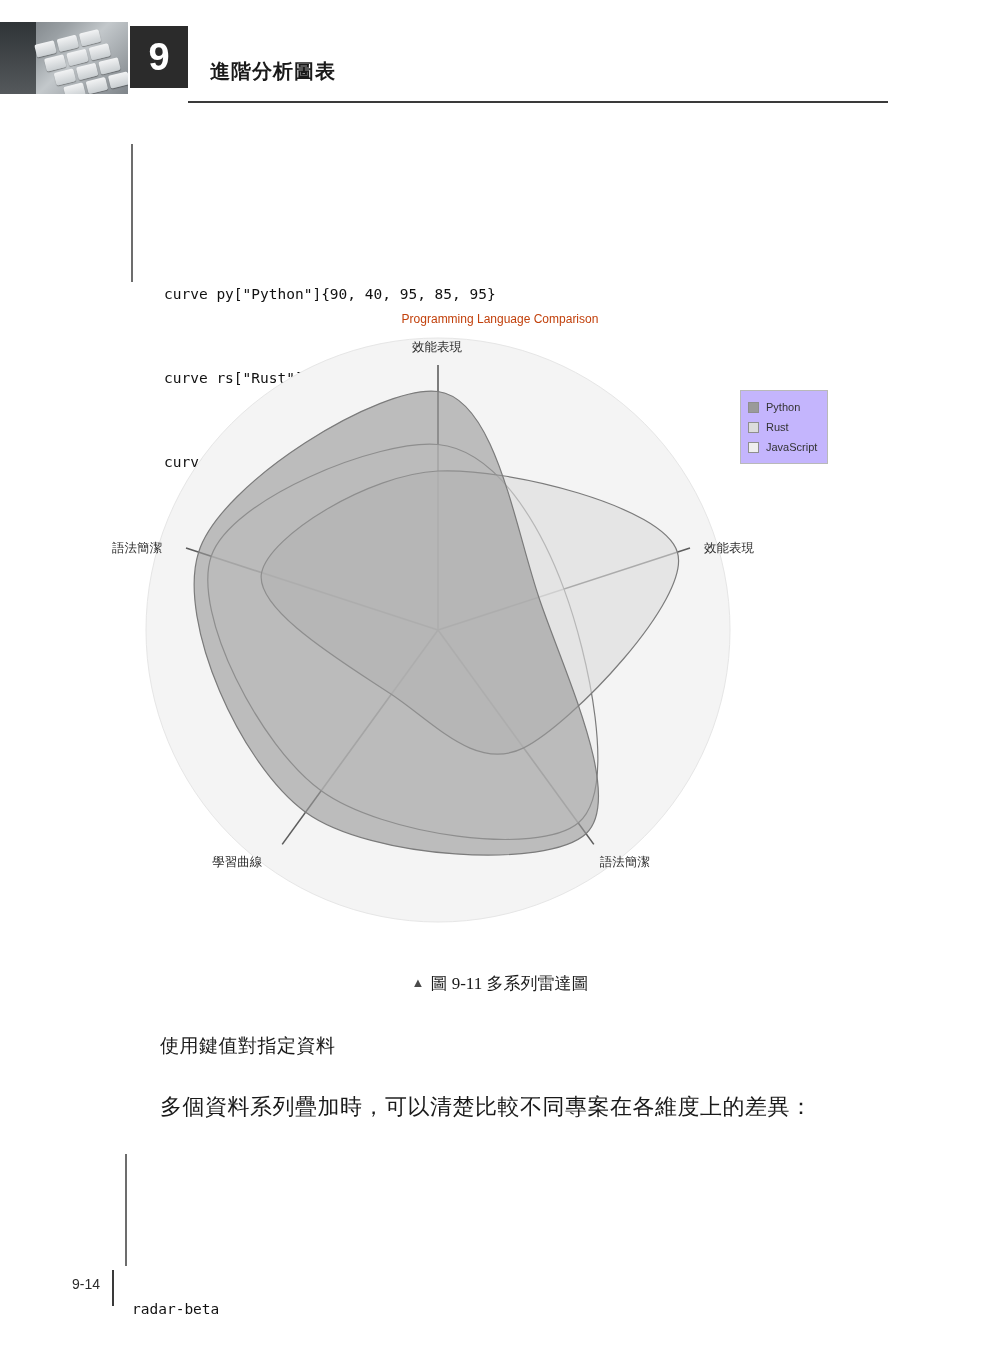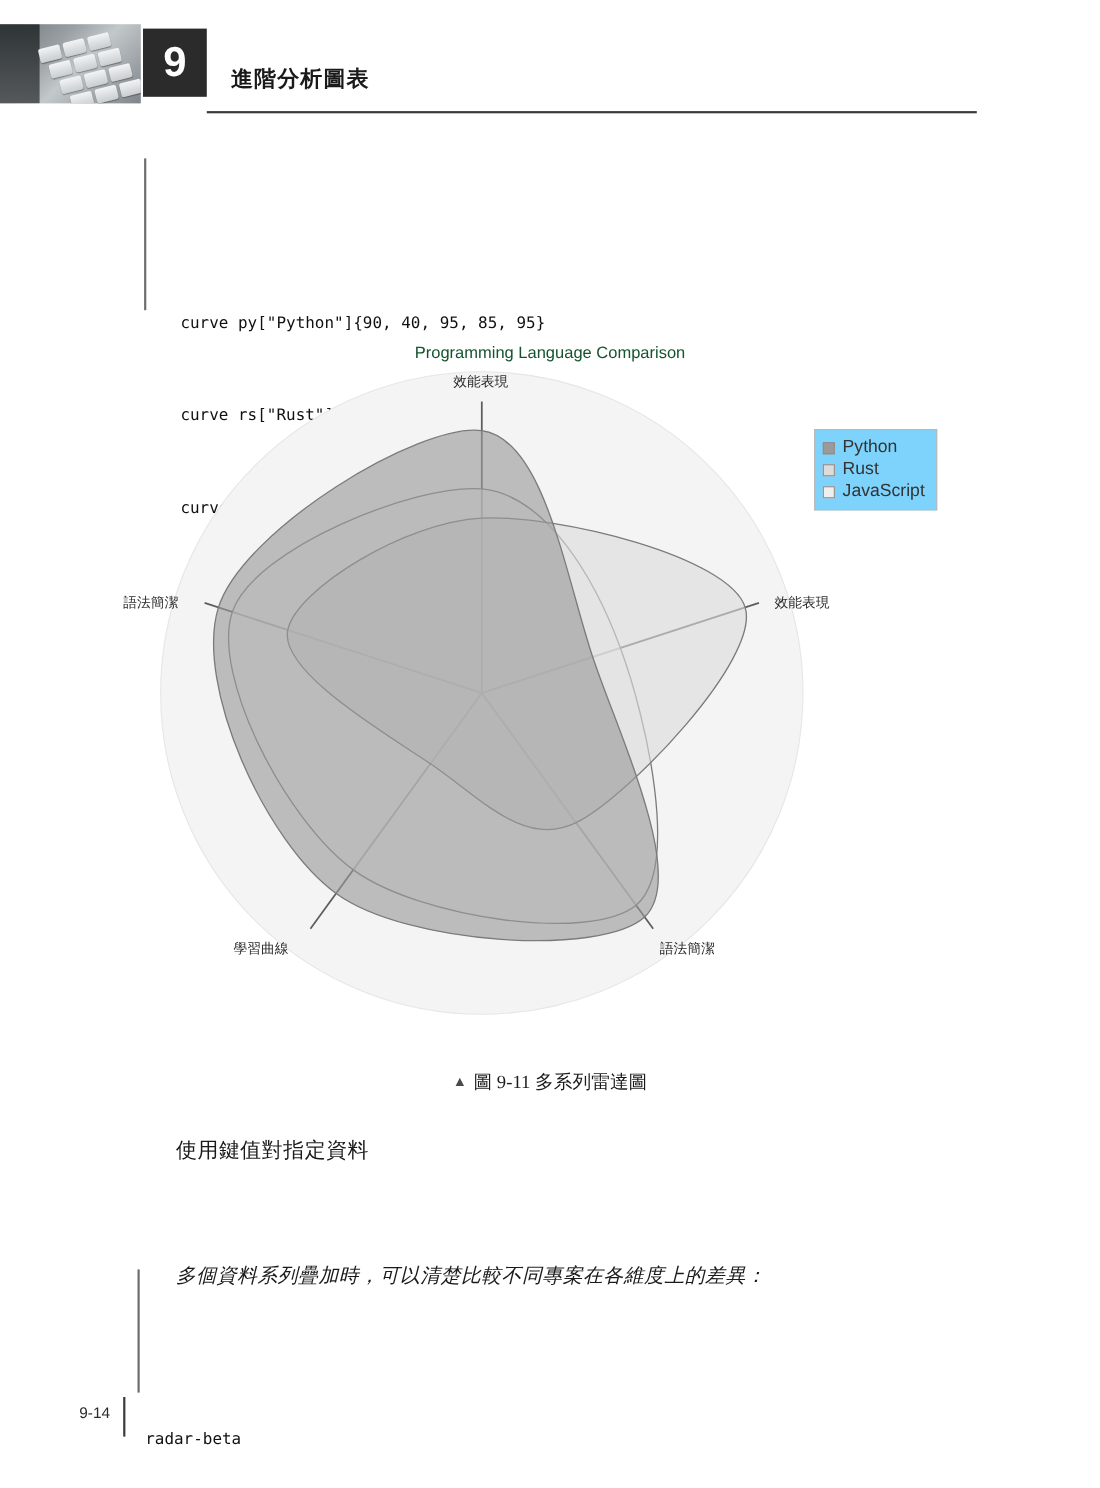--- a/index.html
+++ b/index.html
@@ -102,31 +102,31 @@
     position: absolute;
     left: 120px; top: 300px;
     width: 760px; height: 660px;
   }
   .fig-title {
     position: absolute;
     left: 0; top: 12px;
     width: 760px;
     text-align: center;
     font-family: "Liberation Sans", sans-serif;
-    font-size: 15px;
-    color: #14532d;
+    font-size: 12px;
+    color: #c2410c;
   }
   .legend {
     position: absolute;
     left: 620px; top: 90px;
     border: 1px solid #b9b9b9;
-    background: #7dd3fc;
+    background: #c4b5fd;
     padding: 6px 10px 6px 7px;
     font-family: "Liberation Sans", sans-serif;
-    font-size: 16px;
+    font-size: 11px;
     color: #333;
   }
   .legend .row {
     display: flex;
     align-items: center;
     height: 20px;
   }
   .legend .sw {
     width: 11px; height: 11px;
     margin-right: 7px;
@@ -164,26 +164,25 @@
   .sub-head {
     position: absolute;
     left: 160px; top: 1033px;
     font-size: 19px;
     font-weight: normal;
     font-family: "DejaVu Sans", sans-serif;
     letter-spacing: .5px;
   }
   .para {
     position: absolute;
-    left: 160px; top: 1144px;
+    left: 160px; top: 1092px;
     width: 690px;
-    font-size: 18px;
+    font-size: 22px;
     line-height: 30px;
     letter-spacing: .5px;
-    font-style: italic;
   }
 
   
   .code-bottom {
     left: 128px; top: 1150px;
     font-size: 14.5px;
     line-height: 29px;
   }
   .code-bottom .bar {
     position: absolute;

